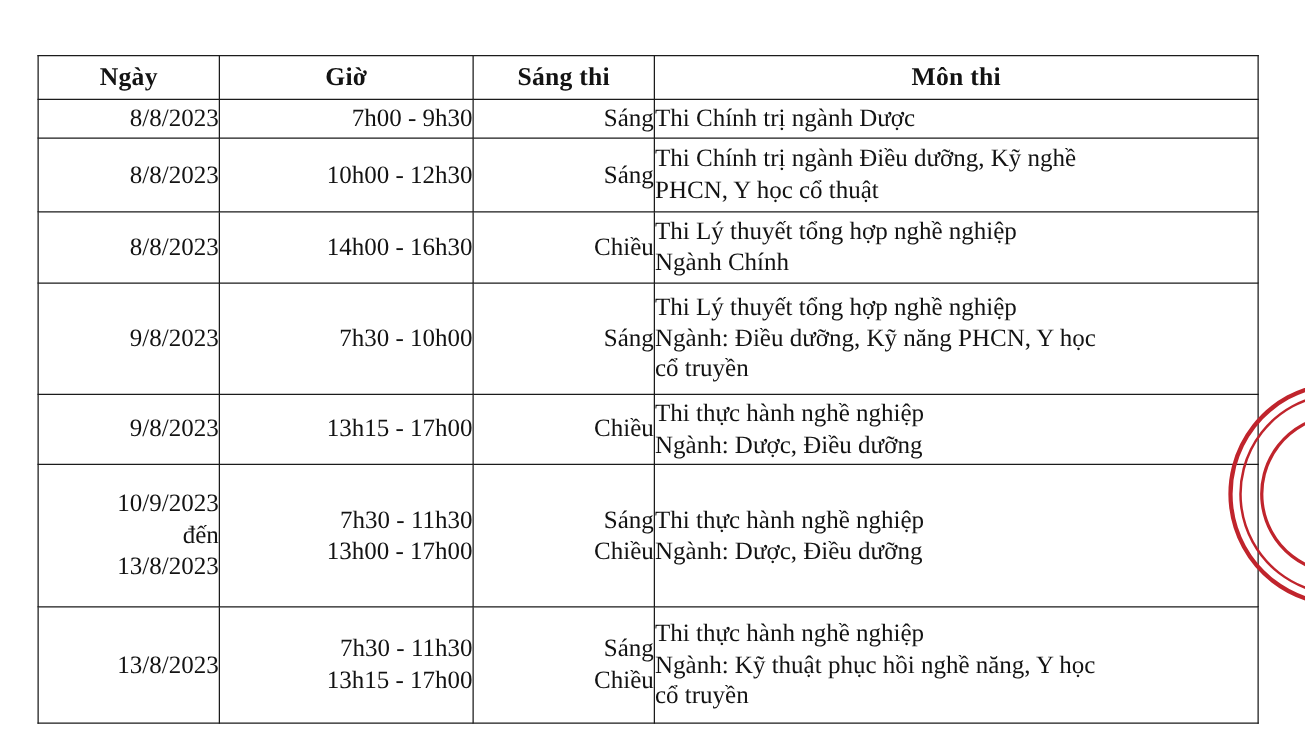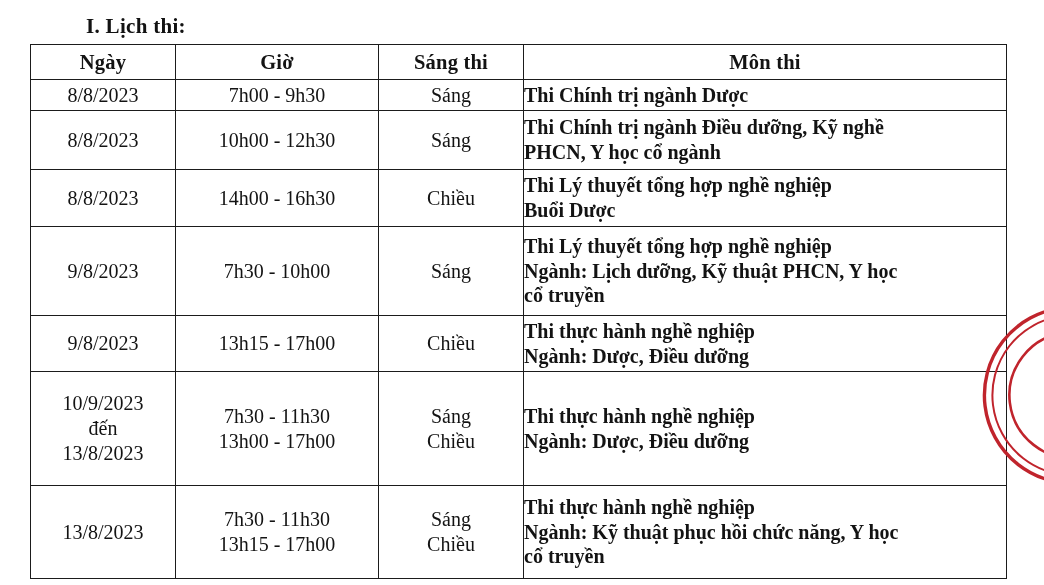--- a/index.html
+++ b/index.html
@@ -71,27 +71,26 @@
     line-height: 1.12;
     letter-spacing: 0.2px;
   }
 
   td.cell {
     font-size: 20px;
     line-height: 1.24;
     font-weight: normal;
   }
   td.c-center {
-    text-align: center;
+    text-align: right;
     padding: 4px 3px;
   }
   td.c-left {
     text-align: left;
     padding: 4px 6px 5px 9px;
-    font-weight: bold;
   }
 
   td .line {
     display: block;
     white-space: nowrap;
   }
 
   
   tr.r1 td { height: 30px; }
   tr.r2 td { height: 58px; }
@@ -122,21 +121,20 @@
     height: 585px;
     overflow: hidden;
     pointer-events: none;
   }
 </style>
 </head>
 <body>
 
 <div class="page">
 
-  <div class="section-heading">I.  Lịch thi:</div>
 
   <div class="schedule-table-wrap">
     <table class="schedule">
       <colgroup>
         <col class="c-ngay">
           <col class="c-gio">
           <col class="c-buoi">
           <col class="c-mon">
       </colgroup>
       <thead>
@@ -169,53 +167,53 @@
             <span class="line">8/8/2023</span>
           </td>
           <td class="cell c-center">
             <span class="line">10h00 - 12h30</span>
           </td>
           <td class="cell c-center">
             <span class="line">Sáng</span>
           </td>
           <td class="cell c-left">
             <span class="line">Thi Chính trị ngành Điều dưỡng, Kỹ nghề</span>
-            <span class="line">PHCN, Y học cổ ngành</span>
+            <span class="line">PHCN, Y học cổ thuật</span>
           </td>
         </tr>
 
         <tr class="r3">
           <td class="cell c-center">
             <span class="line">8/8/2023</span>
           </td>
           <td class="cell c-center">
             <span class="line">14h00 - 16h30</span>
           </td>
           <td class="cell c-center">
             <span class="line">Chiều</span>
           </td>
           <td class="cell c-left">
             <span class="line">Thi Lý thuyết tổng hợp nghề nghiệp</span>
-            <span class="line">Buổi Dược</span>
+            <span class="line">Ngành Chính</span>
           </td>
         </tr>
 
         <tr class="r4">
           <td class="cell c-center">
             <span class="line">9/8/2023</span>
           </td>
           <td class="cell c-center">
             <span class="line">7h30 - 10h00</span>
           </td>
           <td class="cell c-center">
             <span class="line">Sáng</span>
           </td>
           <td class="cell c-left">
             <span class="line">Thi Lý thuyết tổng hợp nghề nghiệp</span>
-            <span class="line">Ngành: Lịch dưỡng, Kỹ thuật PHCN, Y học</span>
+            <span class="line">Ngành: Điều dưỡng, Kỹ năng PHCN, Y học</span>
             <span class="line">cổ truyền</span>
           </td>
         </tr>
 
         <tr class="r5">
           <td class="cell c-center">
             <span class="line">9/8/2023</span>
           </td>
           <td class="cell c-center">
             <span class="line">13h15 - 17h00</span>
@@ -256,21 +254,21 @@
           <td class="cell c-center">
             <span class="line">7h30 - 11h30</span>
             <span class="line">13h15 - 17h00</span>
           </td>
           <td class="cell c-center">
             <span class="line">Sáng</span>
             <span class="line">Chiều</span>
           </td>
           <td class="cell c-left">
             <span class="line">Thi thực hành nghề nghiệp</span>
-            <span class="line">Ngành: Kỹ thuật phục hồi chức năng, Y học</span>
+            <span class="line">Ngành: Kỹ thuật phục hồi nghề năng, Y học</span>
             <span class="line">cổ truyền</span>
           </td>
         </tr>
 
       </tbody>
     </table>
   </div>
 
   <div class="stamp-clip">
     <div class="stamp">

